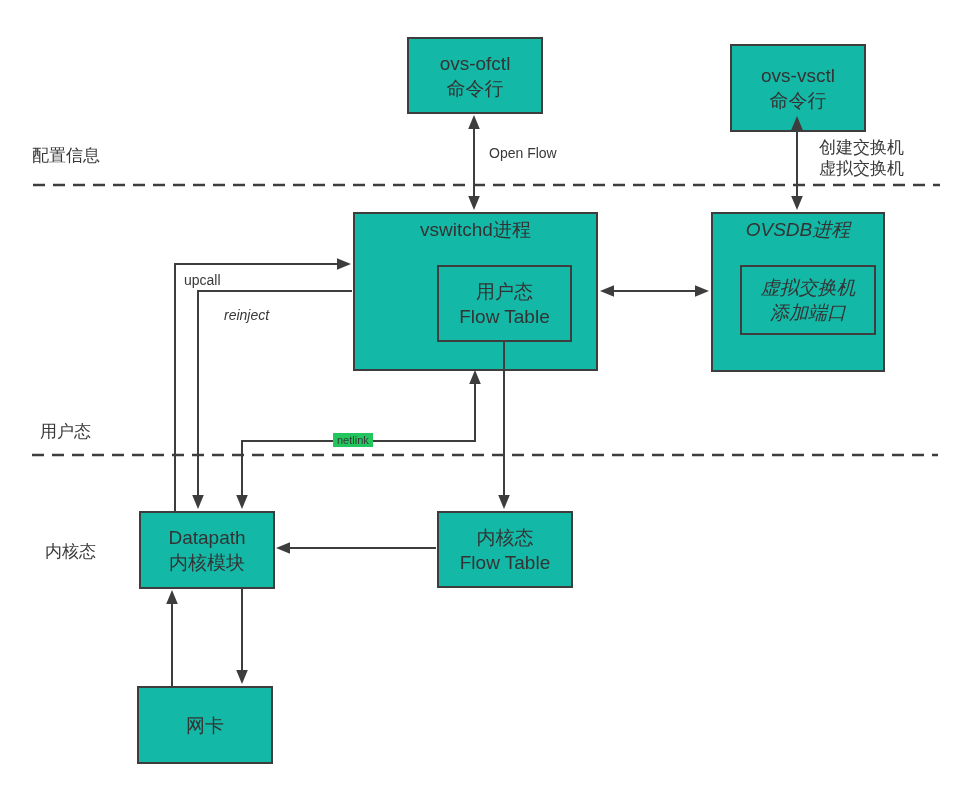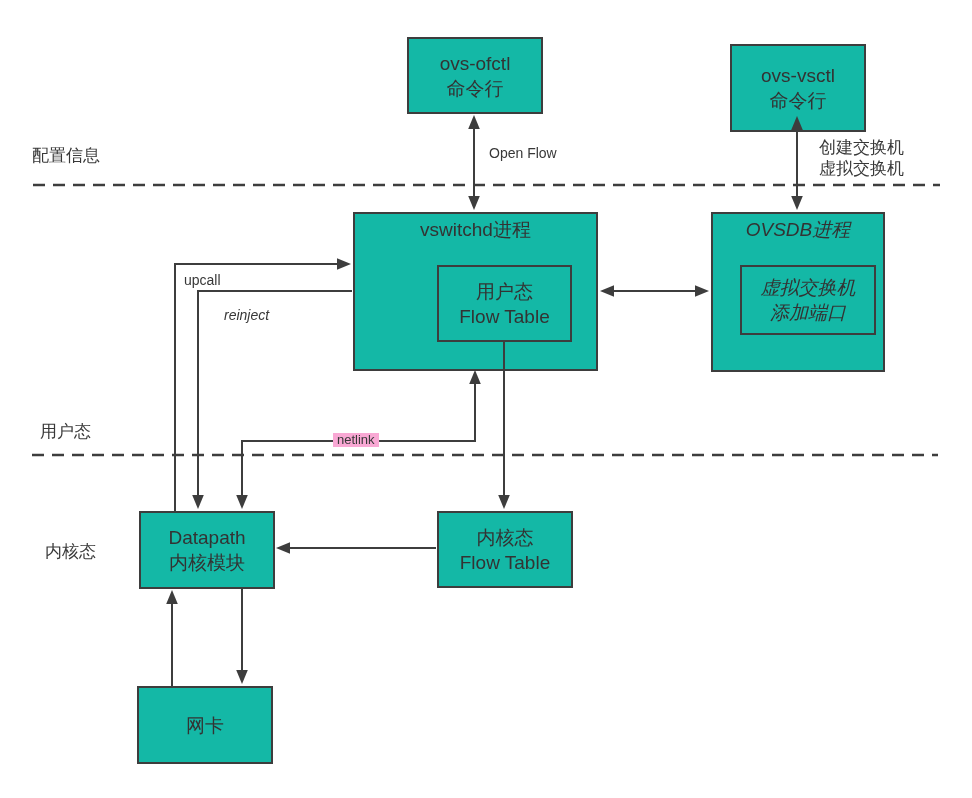--- a/index.html
+++ b/index.html
@@ -39,23 +39,23 @@
   .lbl {
     position: absolute;
     z-index: 3;
     white-space: nowrap;
     color: #383838;
   }
   .lbl.layer { font-size: 17px; line-height: 18px; }
   .lbl.edge  { font-size: 14px; line-height: 20px; }
   .lbl.two-line { display: flex; flex-direction: column; font-size: 17px; line-height: 21px; text-align: center; }
   .lbl.netlink {
-    font-size: 13px;
+    font-size: 11px;
     line-height: 14px;
-    background: #f9a8d4;
+    background: #22c55e;
     padding: 0 4px;
   }
 </style>
 </head>
 <body>
 
 <div class="canvas">
 
   <div class="lbl layer" style="left:32px; top:147px;">配置信息</div>
   <div class="lbl layer" style="left:40px; top:423px;">用户态</div>

